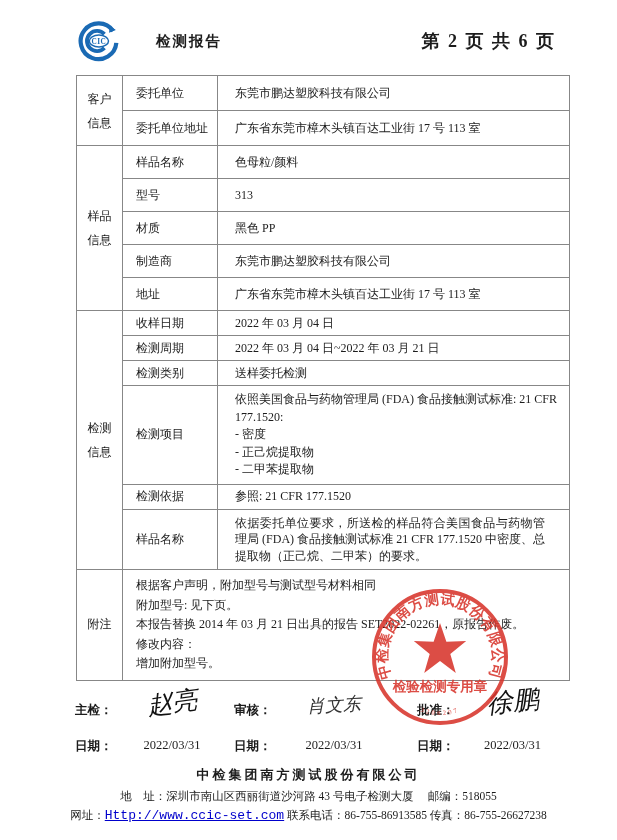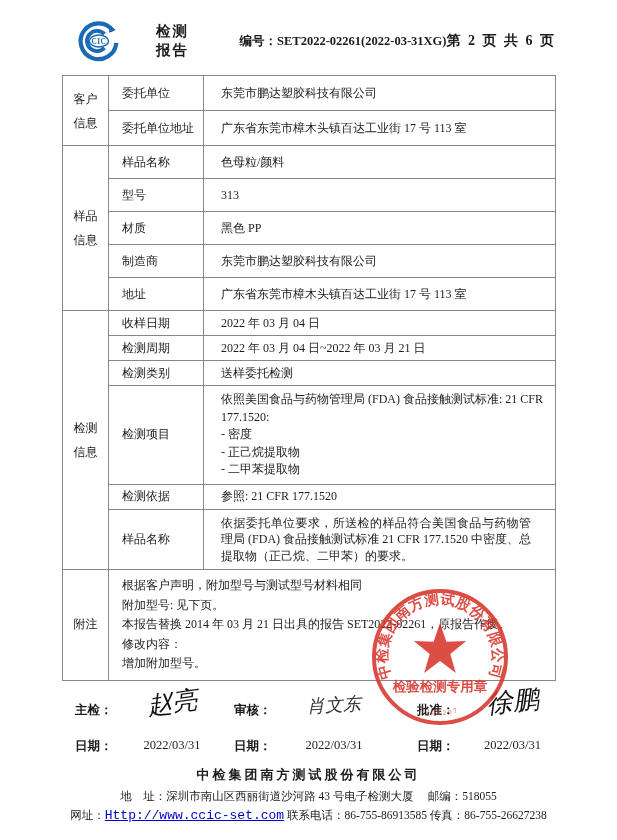--- a/index.html
+++ b/index.html
@@ -9,24 +9,24 @@
     font-family:"Liberation Serif","DejaVu Serif",serif; color:#1c1c1c;
     overflow:hidden; margin:0 auto;
   }
 
   
   .header { position:absolute; top:18px; left:76px; right:61px; height:46px;
             display:flex; align-items:center; }
   .logo-box { width:44px; height:44px; flex:0 0 44px; }
   .doc-title { font-weight:bold; font-size:14.5px; letter-spacing:2px; margin-left:36px; }
   .report-no { font-weight:bold; font-size:12.5px; margin-left:48px; white-space:nowrap; }
-  .page-info { font-weight:bold; font-size:14px; margin-left:auto; letter-spacing:2px; white-space:nowrap; }
-
-  
-  table.report { position:absolute; top:75px; left:62px; width:494px;
+  .page-info { font-weight:bold; font-size:18px; margin-left:auto; letter-spacing:2px; white-space:nowrap; }
+
+  
+  table.report { position:absolute; top:75px; left:76px; width:494px;
                  border-collapse:collapse; font-size:12px; table-layout:fixed; }
   table.report td { border:1px solid #878787; vertical-align:middle; }
   col.c-group { width:46px; }
   col.c-label { width:95px; }
   td.group-cell { text-align:center; padding:0 4px; }
   td.group-cell span { display:block; line-height:24px; }
   td.label-cell { padding:2px 4px 2px 13px; }
   td.value-cell { padding:2px 6px 2px 17px; }
   tr.h35 { height:35px; }
   tr.h33 { height:33px; }
@@ -75,23 +75,20 @@
     <div class="logo-box">
       <svg viewBox="0 0 48 48" width="44" height="44" xmlns="http://www.w3.org/2000/svg">
         <path d="M 40.5 13 A 19.5 19.5 0 1 0 44 26" fill="none" stroke="#1a6ab4" stroke-width="4.6"></path>
         <path d="M 37 7.5 l 6.5 4.5 -7.5 3 z" fill="#1a6ab4"></path>
         <path d="M 31 16.5 A 11 11 0 1 0 31 31.5" fill="none" stroke="#1a6ab4" stroke-width="4.2"></path>
         <ellipse cx="25" cy="24" rx="10.5" ry="6.5" fill="#ffffff" stroke="#1a6ab4" stroke-width="1.6"></ellipse>
         <text x="25" y="27" text-anchor="middle" font-size="8" font-weight="bold" fill="#1a6ab4" font-family="Liberation Serif, serif" letter-spacing="0.5">CIC</text>
       </svg>
     </div>
     <div class="doc-title">检测报告</div>
-    <div class="report-no">
-      <span>编号：</span><span>SET2022-02261(2022-03-31XG)</span>
-    </div>
     <div class="page-info">第 2 页 共 6 页</div>
   </div>
 
   <table class="report">
     <colgroup>
         <col class="c-group">
         <col class="c-label">
         <col>
       </colgroup>
     <tbody>

